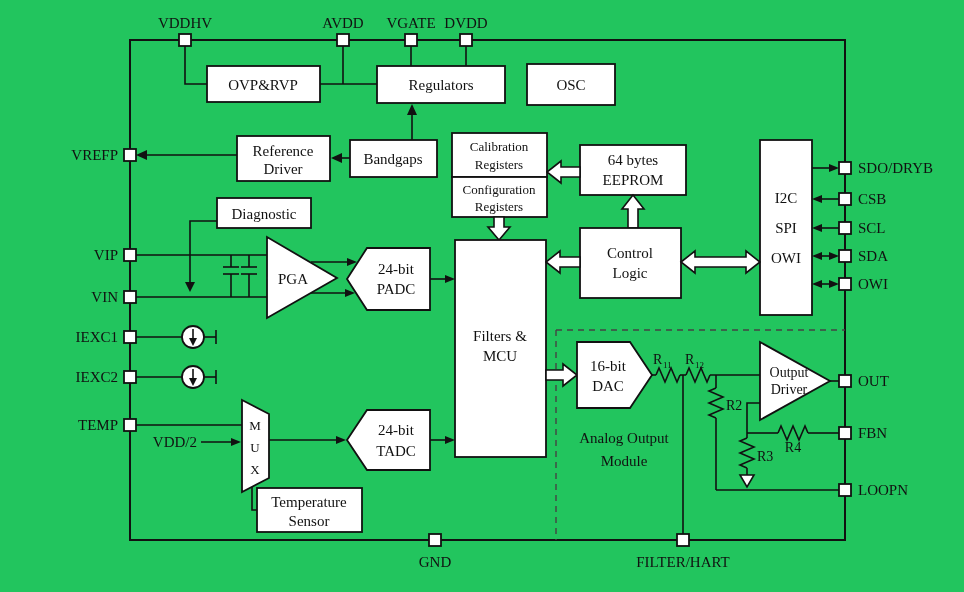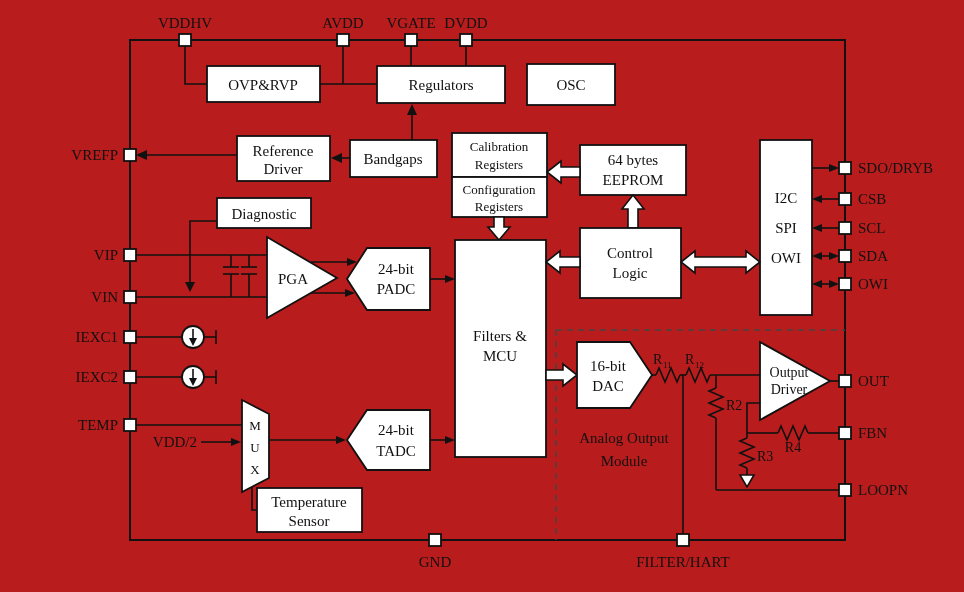--- a/index.html
+++ b/index.html
@@ -1,16 +1,16 @@
 <!DOCTYPE html>
 <html><head>
 <meta charset="utf-8">
 <style>
   html,body{margin:0;padding:0;background:#ffffff;}
-  .stage{position:relative;width:964px;height:592px;background:#b91c1c;overflow:hidden;}
+  .stage{position:relative;width:964px;height:592px;background:#22c55e;overflow:hidden;}
   svg{display:block;}
   svg text{font-family:"Liberation Serif","DejaVu Serif",serif;fill:#111;}
   .t15{font-size:15px;}
   .t14{font-size:14px;}
   .t13{font-size:13px;}
   .sub{font-size:9px;}
   .mid{text-anchor:middle;}
   .end{text-anchor:end;}
   .box{fill:#fff;stroke:#111;stroke-width:1.8;}
   .wire{fill:none;stroke:#111;stroke-width:1.6;}

